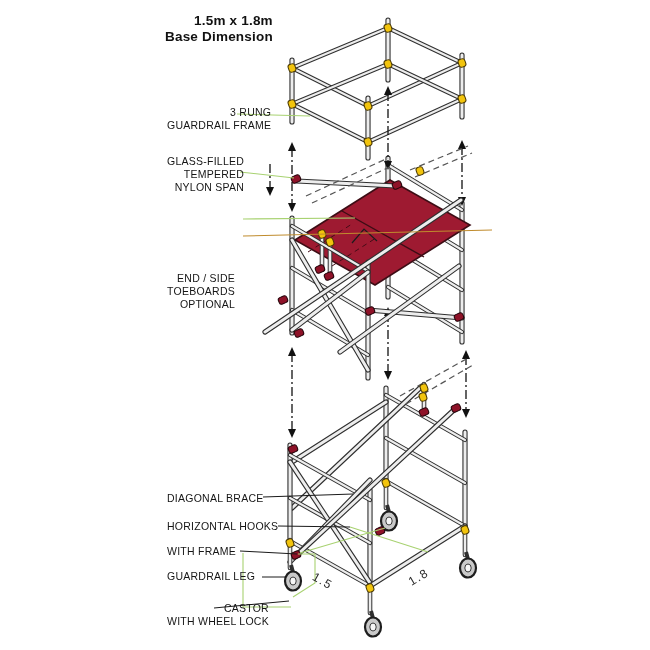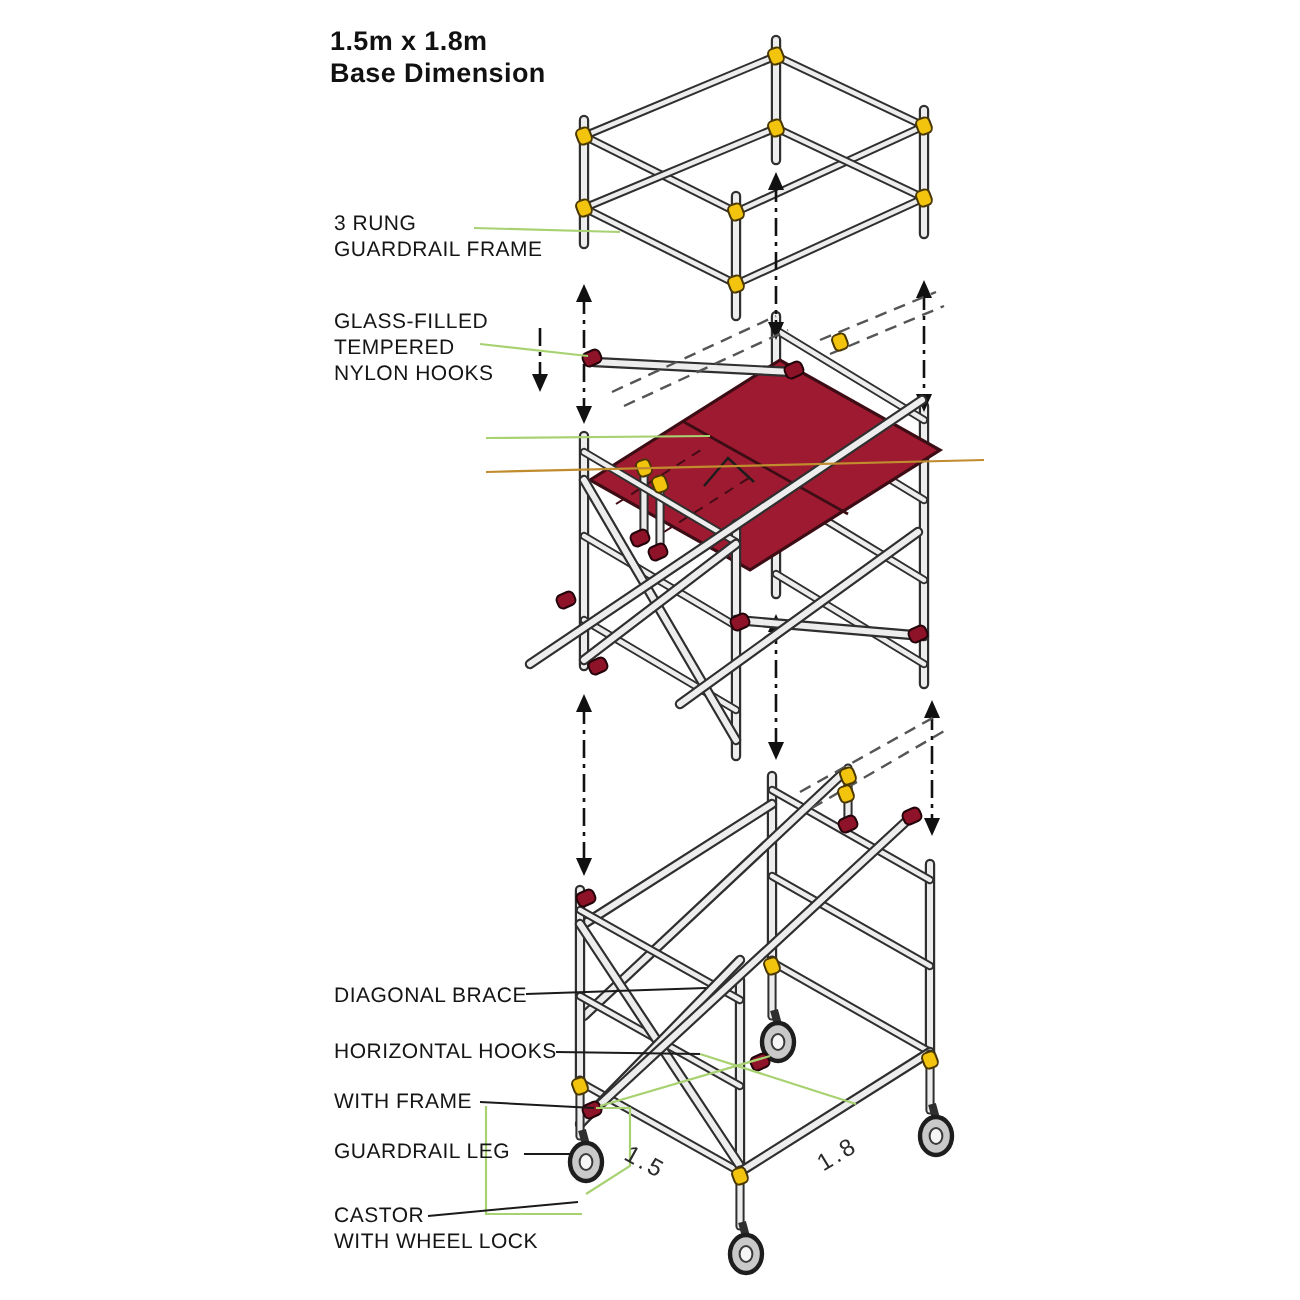--- a/index.html
+++ b/index.html
@@ -1,17 +1,17 @@
 <!DOCTYPE html>
 <html><head>
 <meta charset="utf-8">
 <style>
   html,body{margin:0;padding:0;}
   body{width:650px;height:650px;background:#ffffff;font-family:"Liberation Sans",sans-serif;}
-  .stage{position:relative;width:550px;height:650px;overflow:hidden;background:#fff;}
+  .stage{position:relative;width:550px;height:650px;overflow:hidden;background:#fff;text-align:right;}
   svg.draw{position:absolute;left:0;top:0;}
   .title{position:absolute;left:165px;top:13px;font-size:13.5px;font-weight:bold;color:#111;line-height:16px;letter-spacing:.2px;}
   .lbl{position:absolute;left:167px;font-size:10.5px;line-height:12.9px;color:#151515;letter-spacing:.25px;white-space:nowrap;}
   .dim{position:absolute;font-size:12px;color:#2b2b2b;letter-spacing:1.5px;}
   .dim15{left:312px;top:574px;transform:rotate(29deg);}
   .dim18{left:408px;top:570px;transform:rotate(-31deg);}
 </style>
 </head>
 <body>
 
@@ -253,21 +253,26 @@
     <div>Base Dimension</div>
   </div>
 
   <div class="lbl" style="top:106px">
     <div>3 RUNG</div>
     <div>GUARDRAIL FRAME</div>
   </div>
   <div class="lbl" style="top:155px">
     <div>GLASS-FILLED</div>
     <div>TEMPERED</div>
-    <div>NYLON HOOKS</div>
+    <div>NYLON SPAN</div>
+  </div>
+  <div class="lbl" style="top:272px">
+    <div>END / SIDE</div>
+    <div>TOEBOARDS</div>
+    <div>OPTIONAL</div>
   </div>
   <div class="lbl" style="top:492px">
     <div>DIAGONAL BRACE</div>
   </div>
   <div class="lbl" style="top:520px">
     <div>HORIZONTAL HOOKS</div>
   </div>
   <div class="lbl" style="top:545px">
     <div>WITH FRAME</div>
   </div>

